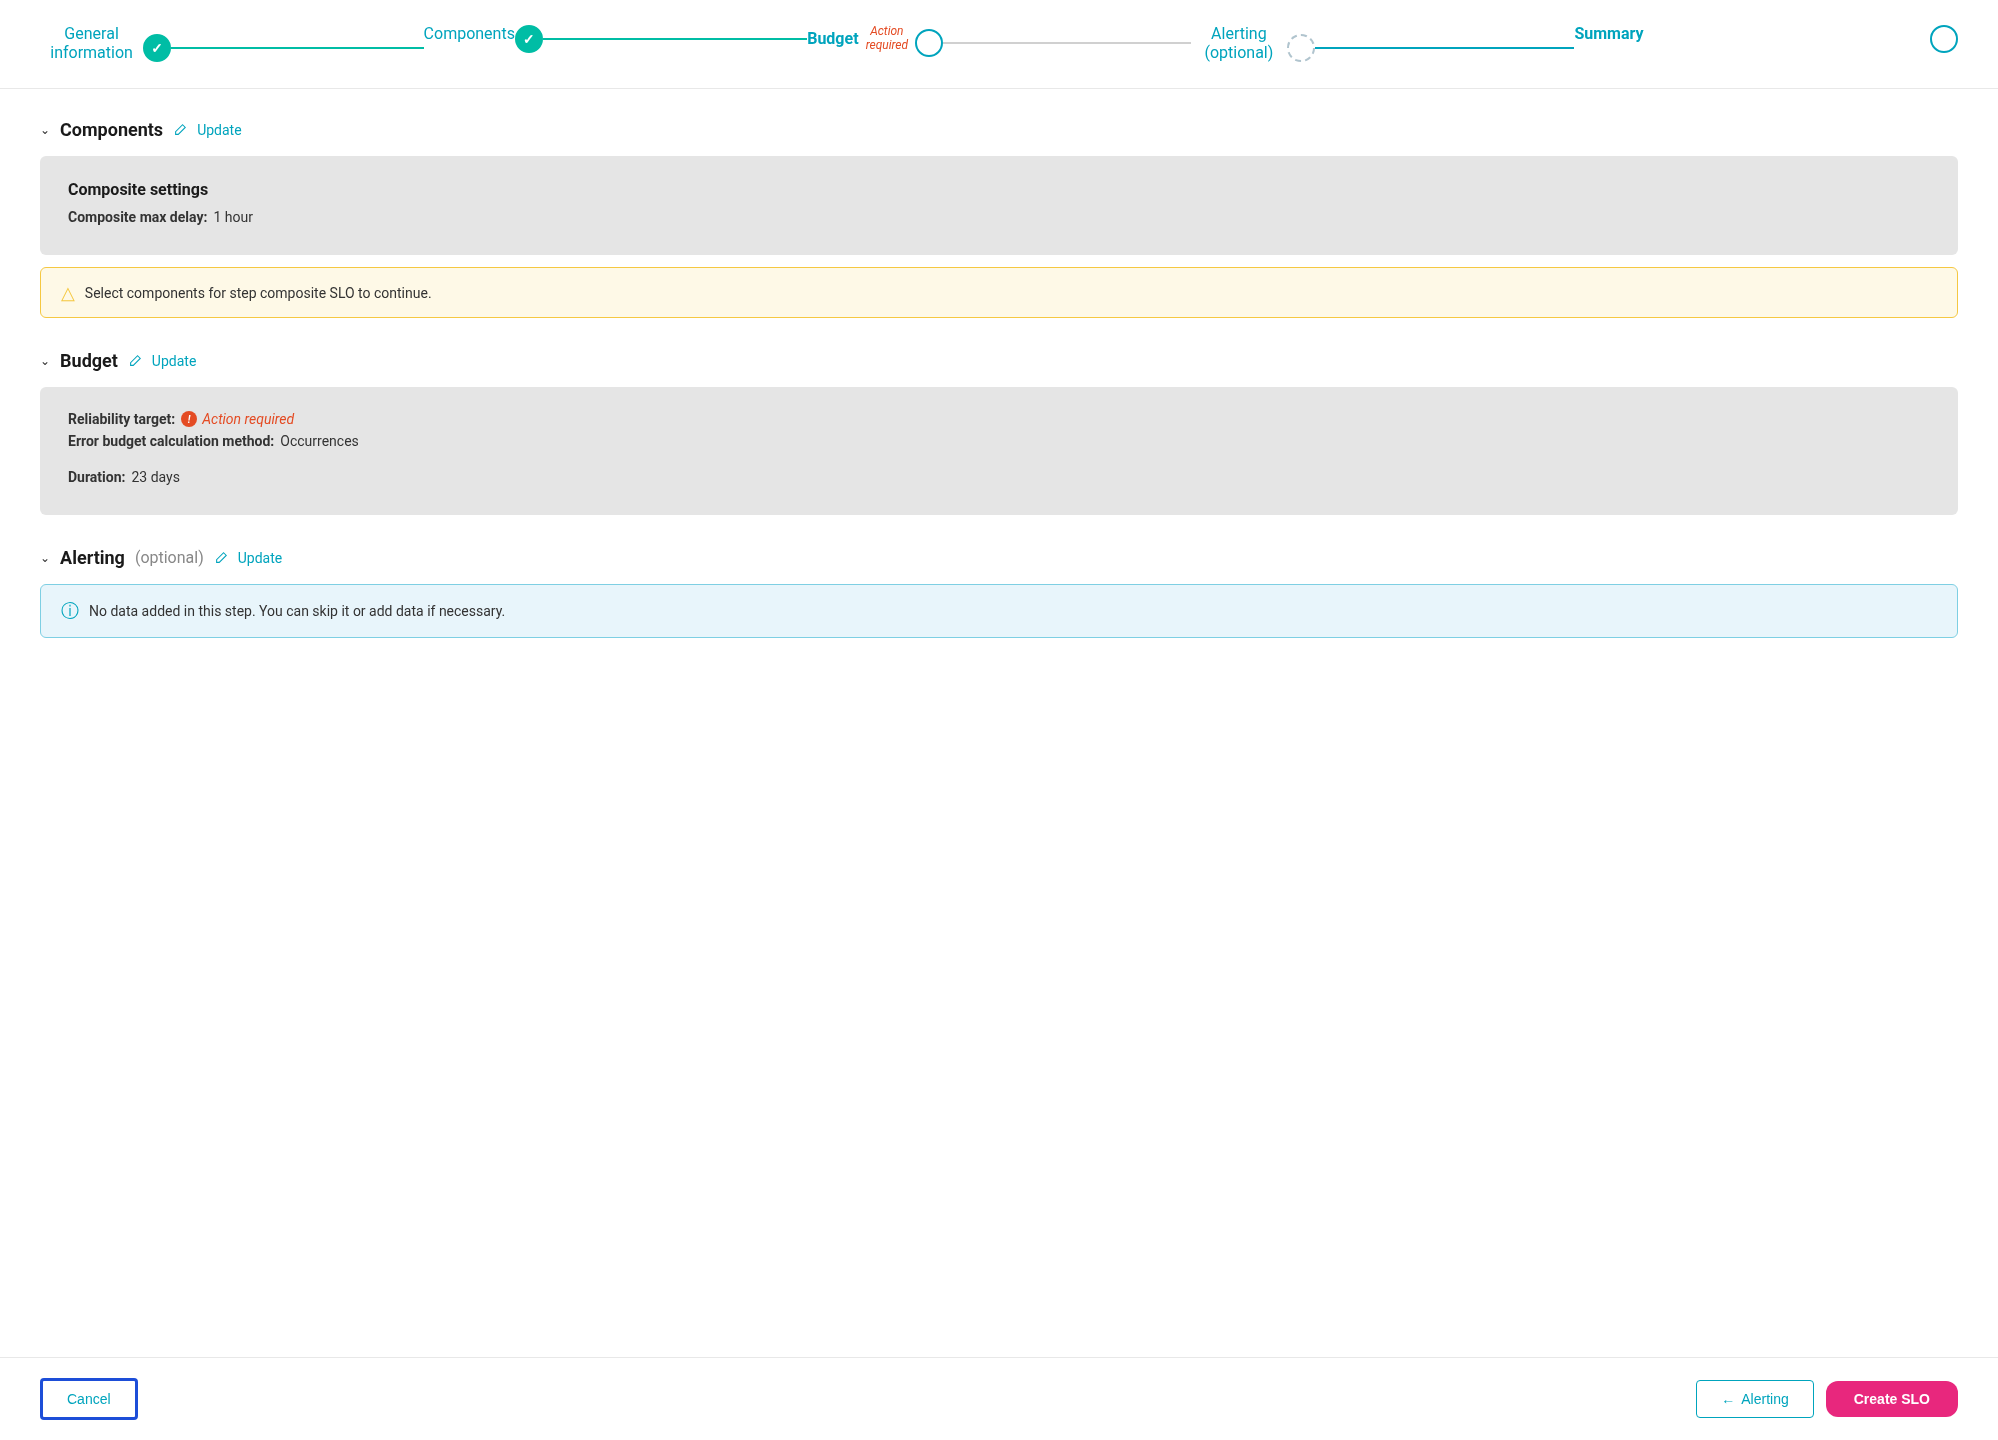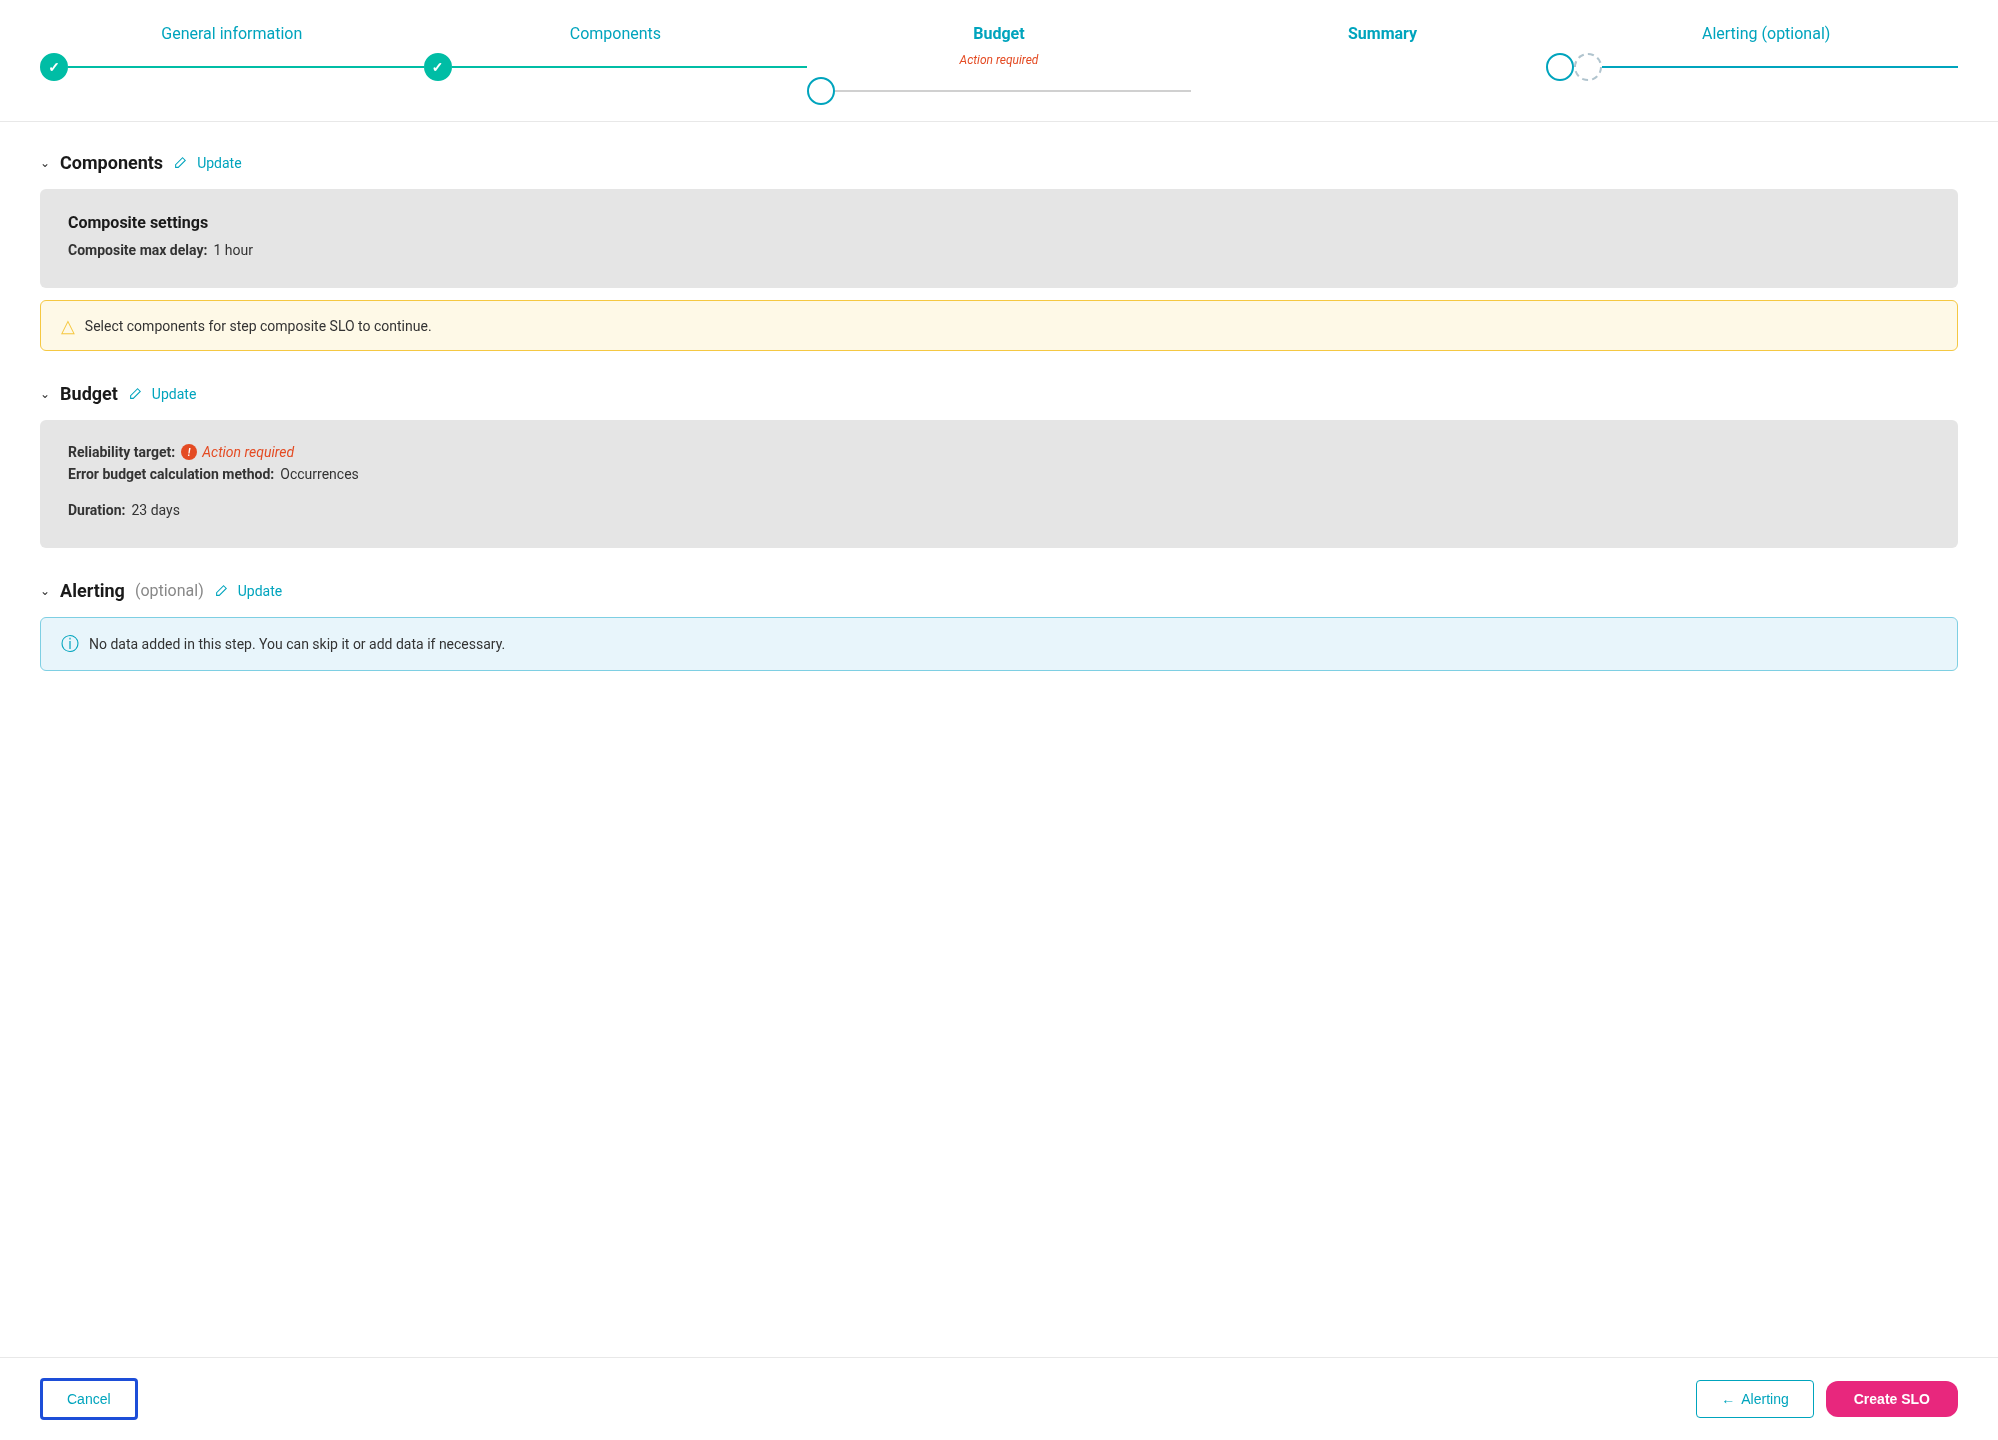--- a/index.html
+++ b/index.html
@@ -18,21 +18,20 @@
       border-bottom: 1px solid #e8e8e8;
     }
     .stepper {
       display: flex;
       align-items: flex-start;
       justify-content: space-between;
       position: relative;
     }
     .step {
       display: flex;
-      flex-direction: column;
       align-items: center;
       flex: 1;
       position: relative;
     }
     .step-label {
       font-size: 16px;
       font-weight: 400;
       color: #00a4bd;
       margin-bottom: 10px;
       text-align: center;
@@ -325,31 +324,31 @@
     <div class="step">
       <div class="step-label active">Budget</div>
       <div class="step-sublabel">Action required</div>
       <div class="step-row">
         <div class="step-circle current"></div>
         <div class="step-line"></div>
       </div>
     </div>
 
     <div class="step">
-      <div class="step-label summary">Summary</div>
-      <div class="step-row" style="justify-content: flex-end;">
-        <div class="step-circle summary-circle"></div>
-      </div>
-    </div>
-
-    <div class="step">
       <div class="step-label">Alerting (optional)</div>
       <div class="step-row">
         <div class="step-circle inactive"></div>
         <div class="step-line active"></div>
+      </div>
+    </div>
+
+    <div class="step">
+      <div class="step-label summary">Summary</div>
+      <div class="step-row" style="justify-content: flex-end;">
+        <div class="step-circle summary-circle"></div>
       </div>
     </div>
 
   </div>
 </div>
 
 <div class="main-content">
 
   <div class="section">
     <div class="section-header">

